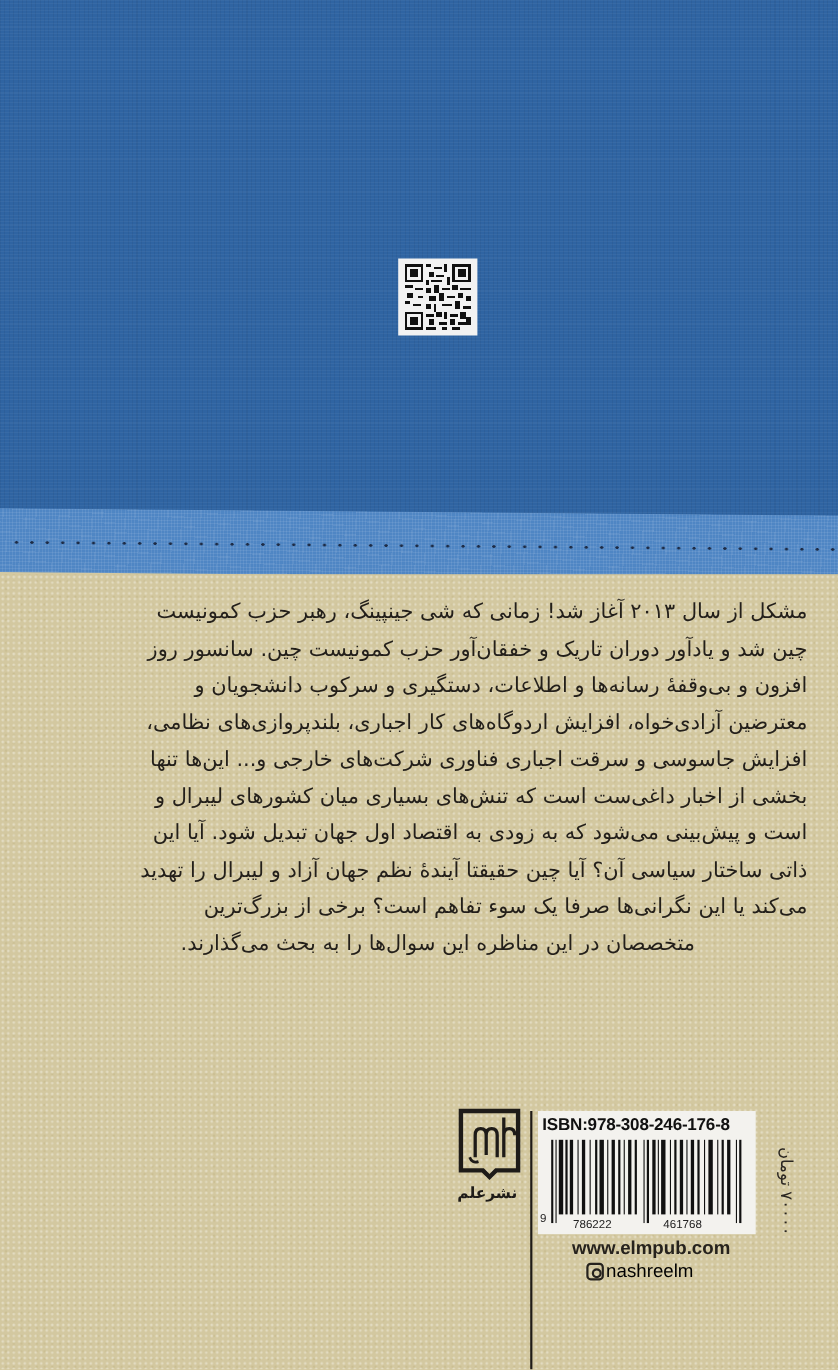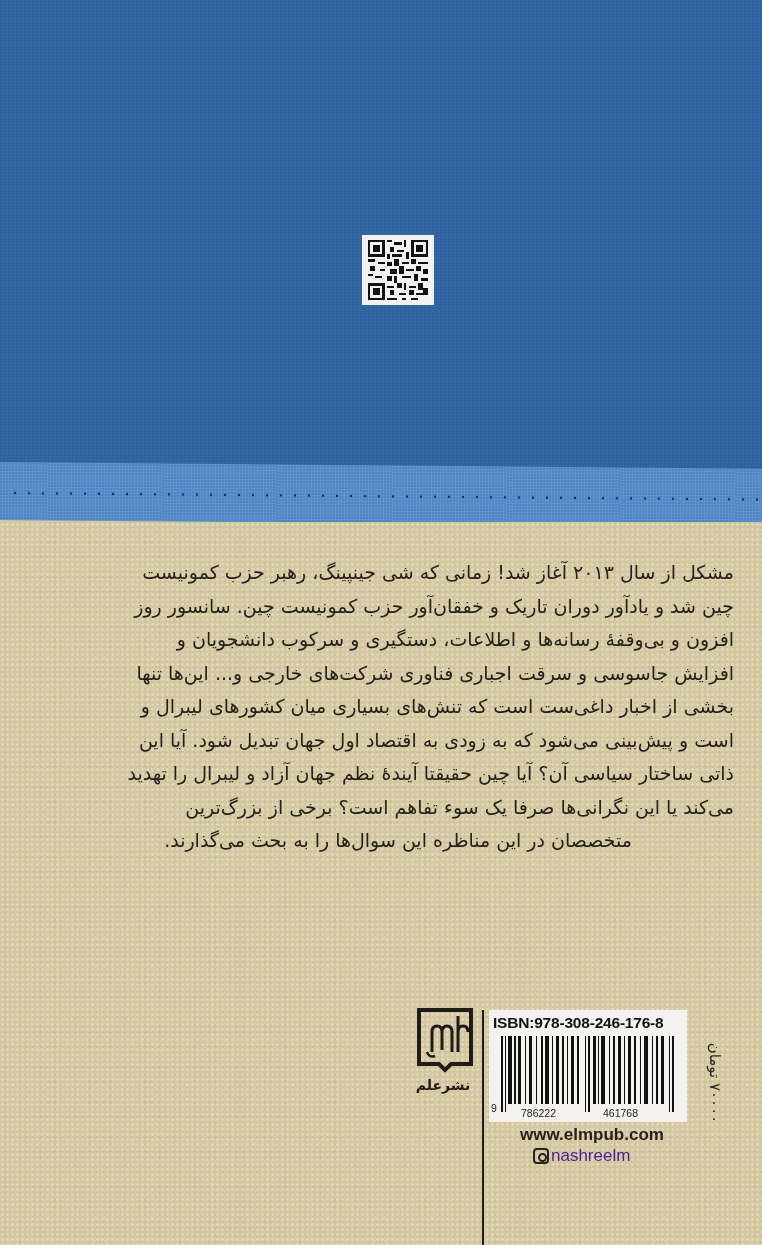--- a/index.html
+++ b/index.html
@@ -35,21 +35,21 @@
       radial-gradient(rgba(180,165,110,0.25) 1px, rgba(0,0,0,0) 1.5px);
     background-size:5px 5px, 7px 7px;
     background-position:0 0, 2px 3px;
   }
   .qr {
     position:absolute; left:362px; top:235px; width:72px; height:70px;
     background:#f2f2f2; box-sizing:border-box; padding:5px;
   }
   .qr svg { width:100%; height:100%; display:block; }
   .blurb {
-    position:absolute; left:62px; top:556px; width:672px;
+    position:absolute; left:62px; top:540px; width:672px;
     direction:rtl; text-align:justify;
     font-family:"DejaVu Sans", sans-serif; font-size:19px; line-height:33.5px;
     color:#231f1a;
   }
   .blurb p { margin:0; }
   .logo {
     position:absolute; left:415px; top:1006px; width:62px; height:90px;
   }
   .logo svg { display:block; }
   .logo-text {
@@ -71,21 +71,21 @@
   .barcode {
     position:absolute; left:12px; top:26px; width:180px; height:76px;
   }
   .bc-num {
     position:absolute; font-family:"Liberation Sans", sans-serif; font-size:10.5px; color:#222;
   }
   .site {
     position:absolute; left:520px; top:1125px; font-family:"Liberation Sans", sans-serif; font-size:17px; color:#26221d;font-weight:bold;
   }
   .insta {
-    position:absolute; left:533px; top:1146px; font-family:"Liberation Sans", sans-serif; font-size:17px; color:#4c1d95;
+    position:absolute; left:533px; top:1146px; font-family:"Liberation Sans", sans-serif; font-size:17px; color:#000000;
     display:flex; align-items:center; gap:2px;
   }
   .insta-icon { width:16px; height:16px; border:2.5px solid #26221d; border-radius:4px; box-sizing:border-box; position:relative; }
   .insta-icon::after { content:""; position:absolute; left:3px; top:3px; width:5px; height:5px; border:2px solid #26221d; border-radius:50%; }
   .price {
     position:absolute; left:700px; top:1018px; width:30px; height:130px;
   }
   .price span {
     position:absolute; left:50%; top:50%;
     transform: translate(-50%,-50%) rotate(90deg);
@@ -157,20 +157,21 @@
 
 <div class="band"></div>
 <div class="dots"></div>
 
 <div class="beige"></div>
 
 <div class="blurb">
   <p>مشکل از سال ۲۰۱۳ آغاز شد! زمانی که شی جینپینگ، رهبر حزب کمونیست</p>
   <p>چین شد و یادآور دوران تاریک و خفقان‌آور حزب کمونیست چین. سانسور روز</p>
   <p>افزون و بی‌وقفهٔ رسانه‌ها و اطلاعات، دستگیری و سرکوب دانشجویان و</p>
+  <p>معترضین آزادی‌خواه، افزایش اردوگاه‌های کار اجباری، بلندپروازی‌های نظامی،</p>
   <p>افزایش جاسوسی و سرقت اجباری فناوری شرکت‌های خارجی و... این‌ها تنها</p>
   <p>بخشی از اخبار داغی‌ست است که تنش‌های بسیاری میان کشورهای لیبرال و</p>
   <p>است و پیش‌بینی می‌شود که به زودی به اقتصاد اول جهان تبدیل شود. آیا این</p>
   <p>ذاتی ساختار سیاسی آن؟ آیا چین حقیقتا آیندهٔ نظم جهان آزاد و لیبرال را تهدید</p>
   <p>می‌کند یا این نگرانی‌ها صرفا یک سوء تفاهم است؟ برخی از بزرگ‌ترین</p>
   <p style="text-align:center;">متخصصان در این مناظره این سوال‌ها را به بحث می‌گذارند.</p>
 </div>
 
 <div class="logo">
   <svg width="62" height="70" viewBox="0 0 62 70">

